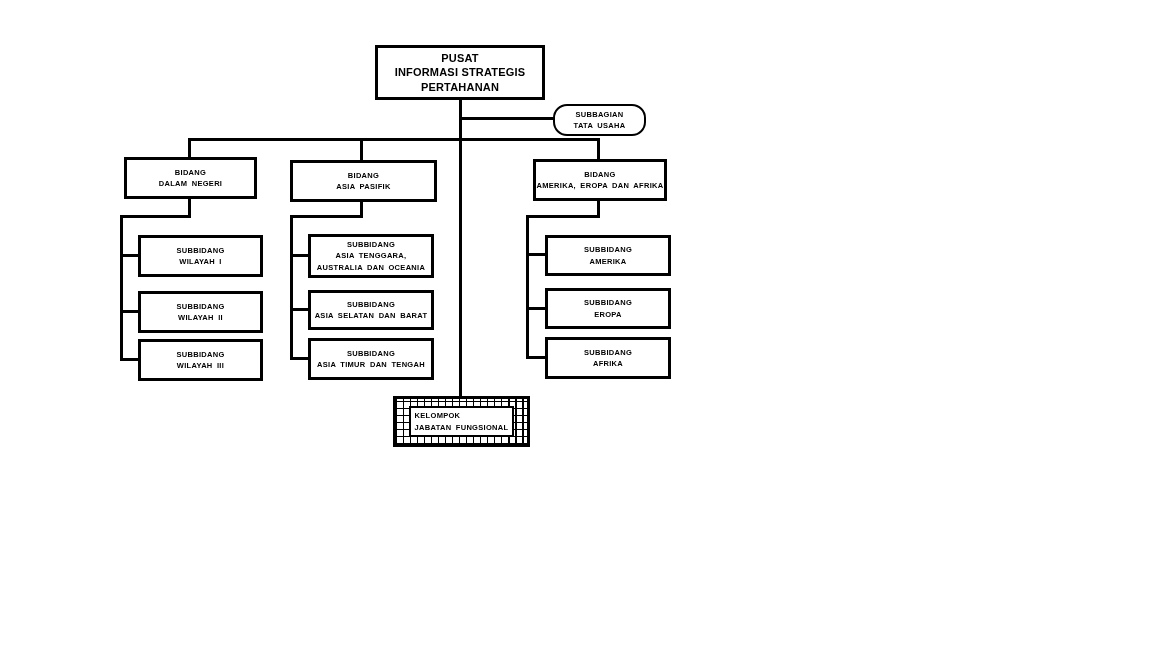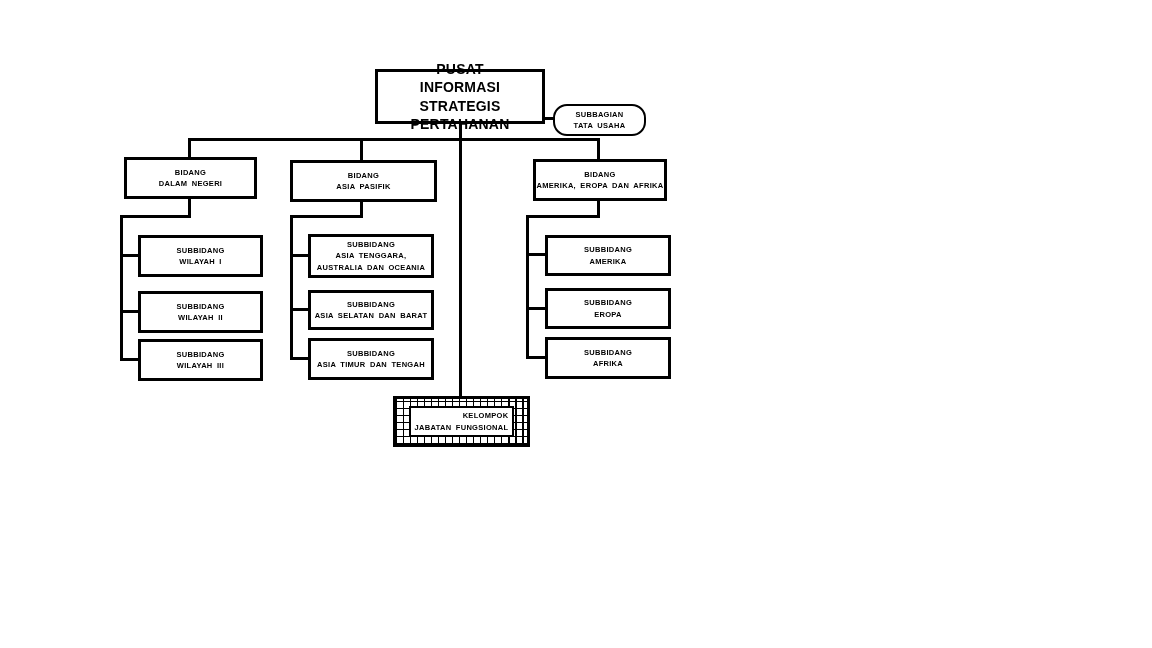--- a/index.html
+++ b/index.html
@@ -22,24 +22,23 @@
     background: #ffffff;
     display: flex;
     align-items: center;
     justify-content: center;
     text-align: center;
     white-space: pre-line;
     font-weight: bold;
     color: #000000;
   }
   .root-box {
-    font-size: 14px;
+    font-size: 11px;
     line-height: 1.3;
     letter-spacing: 0.2px;
-    margin-top: 24px;
   }
   .small {
     font-size: 7.5px;
     line-height: 1.5;
     letter-spacing: 0.3px;
     word-spacing: 2px;
   }
   .thin {
     border-width: 2px;
     border-radius: 14px;
@@ -62,21 +61,21 @@
     box-sizing: border-box;
     left: 13px;
     top: 7px;
     width: 105px;
     height: 31px;
     border: 2px solid #000000;
     background: #ffffff;
     display: flex;
     align-items: center;
     justify-content: center;
-    text-align: right;
+    text-align: left;
     white-space: pre-line;
     font-weight: bold;
     font-size: 7.5px;
     line-height: 1.5;
     letter-spacing: 0.3px;
     word-spacing: 2px;
     color: #000000;
   }
 </style>
 </head>

